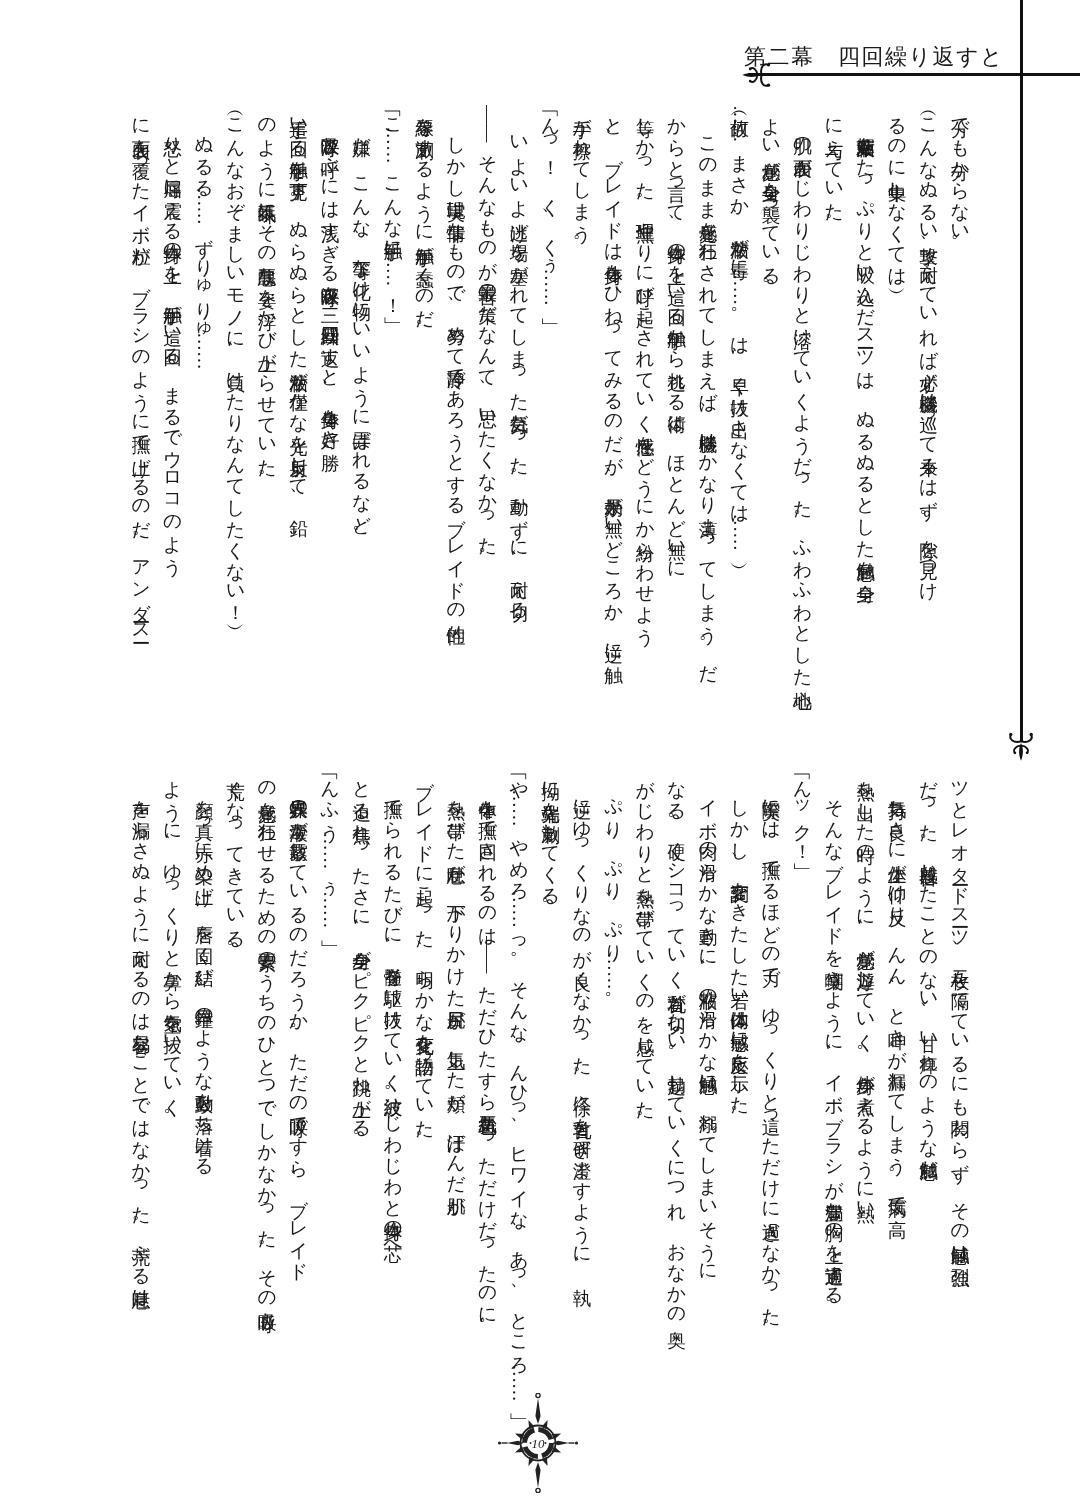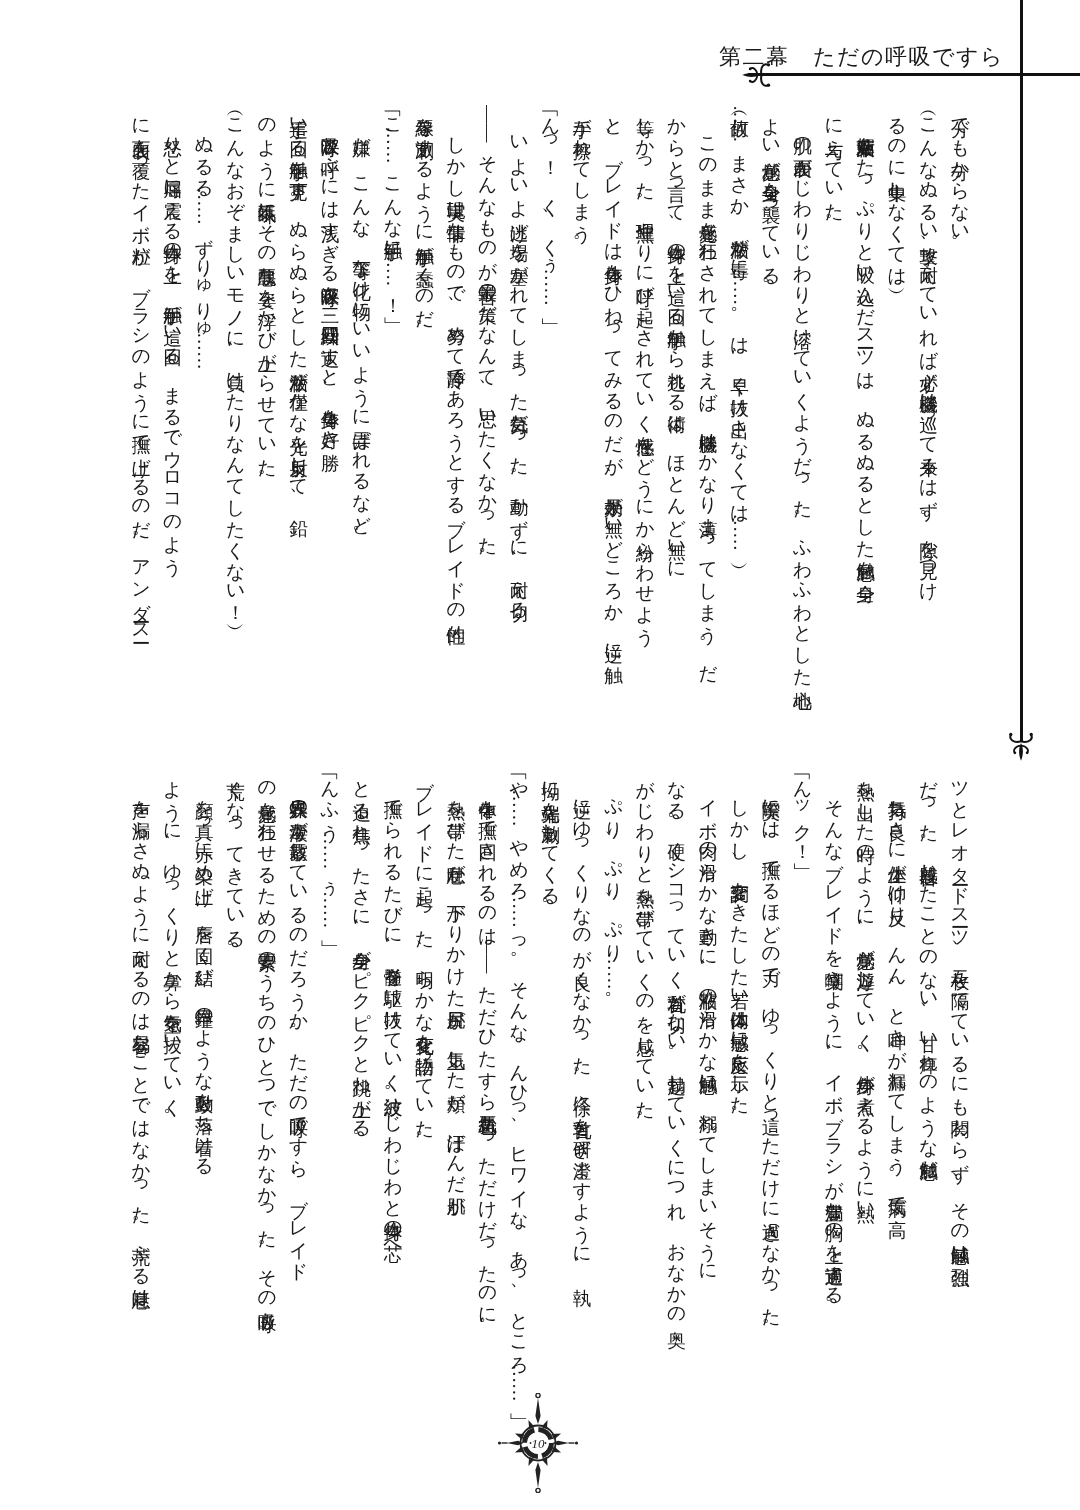--- a/index.html
+++ b/index.html
@@ -47,21 +47,21 @@
   .page-ornament text {
     font-family:"Liberation Serif","DejaVu Serif",serif;
     font-style:italic;
   }
 </style>
 </head>
 <body>
 
 <div class="page">
 
-  <div class="chapter-title">第二幕　ただの呼吸ですら</div>
+  <div class="chapter-title">第二幕　四回繰り返すと</div>
   <div class="h-rule"></div>
   <div class="v-rule"></div>
 
   <svg class="fleuron fleuron-h" viewBox="0 0 50 50">
     <g fill="#111" stroke="#111" transform="rotate(90 25 25)">
       <rect x="23.8" y="0" width="2.4" height="9" stroke="none"></rect>
       <path d="M25 48 C21 38 21.5 30 25 22 C28.5 30 29 38 25 48 Z" stroke="none"></path>
       <path d="M24 20 C14 22 7 17 10 10" fill="none" stroke-width="3" stroke-linecap="round"></path>
       <path d="M26 20 C36 22 43 17 40 10" fill="none" stroke-width="3" stroke-linecap="round"></path>
       <circle cx="10" cy="9.5" r="2.4" stroke="none"></circle>

